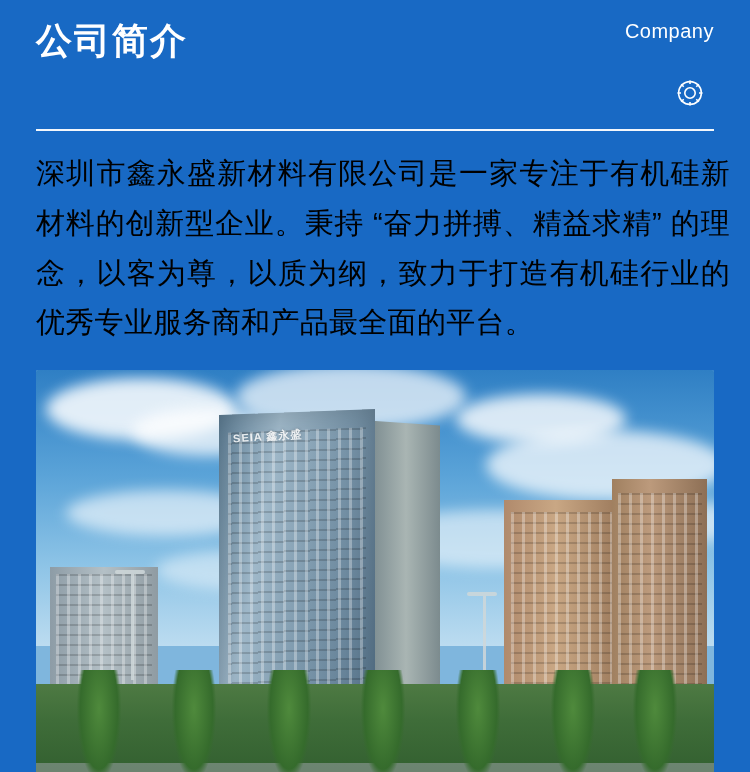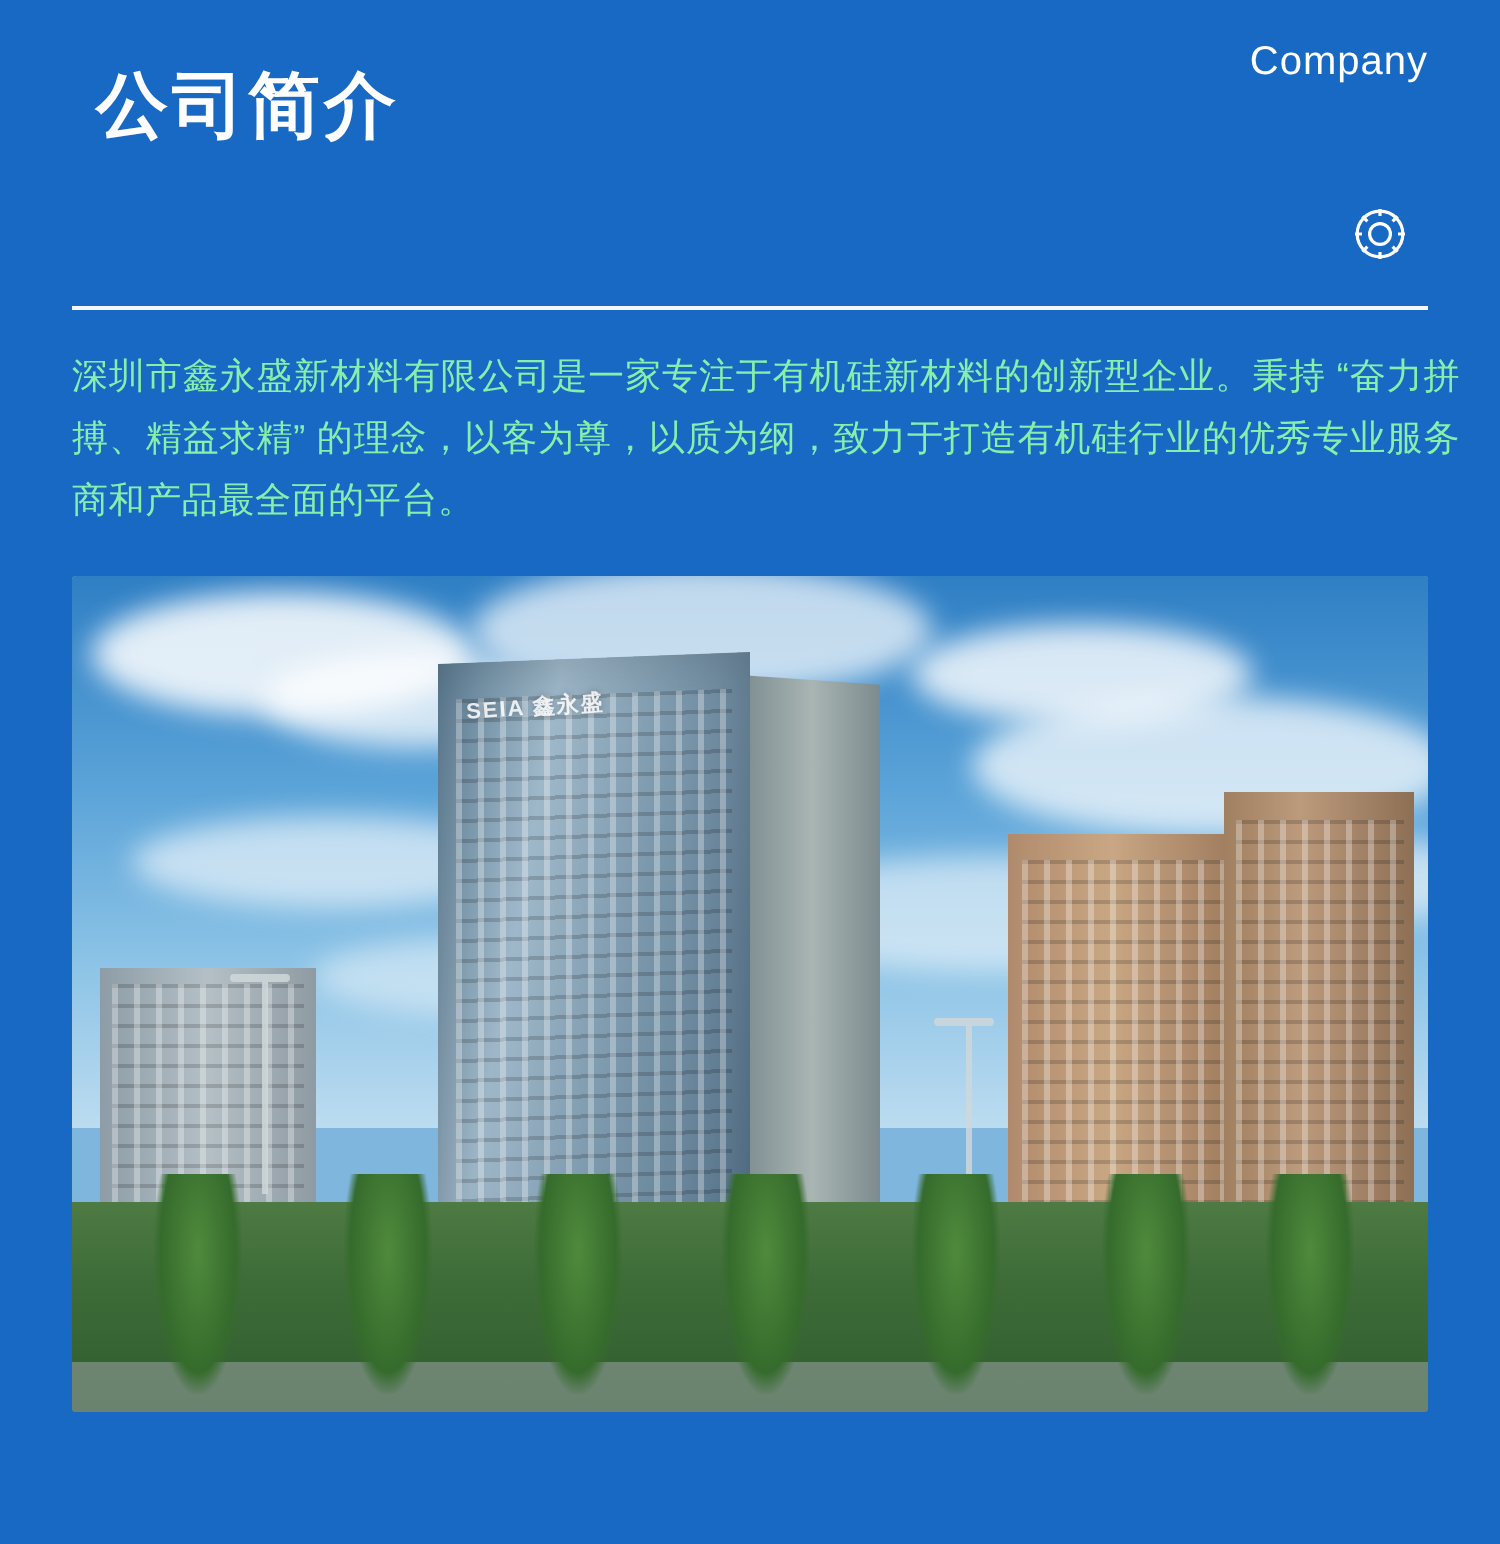--- a/index.html
+++ b/index.html
@@ -28,21 +28,21 @@
     justify-content: space-between;
     padding: 14px 36px 0 36px;
     box-sizing: border-box;
   }
   .title-zh {
     color: #ffffff;
     font-size: 36px;
     font-weight: bold;
     letter-spacing: 2px;
     line-height: 1.3;
-    margin: 12px;
+    margin: 0;
     padding-top: 4px;
     white-space: nowrap;
   }
   .title-en {
     color: #ffffff;
     font-size: 20px;
     line-height: 1.55;
     text-align: right;
     max-width: 170px;
     font-weight: normal;
@@ -65,22 +65,22 @@
   }
   
   .divider {
     height: 2px;
     background: #ffffff;
     margin: 16px 36px 0 36px;
     opacity: 0.95;
   }
   
   .intro {
-    color: #86efac;
-    font-size: 18px;
+    color: #000000;
+    font-size: 29px;
     line-height: 1.72;
     margin: 18px 20px 0 36px;
     text-align: justify;
     letter-spacing: 0.3px;
   }
   
   .photo-wrap {
     margin: 22px 36px 0 36px;
     height: 418px;
     border-radius: 2px;

